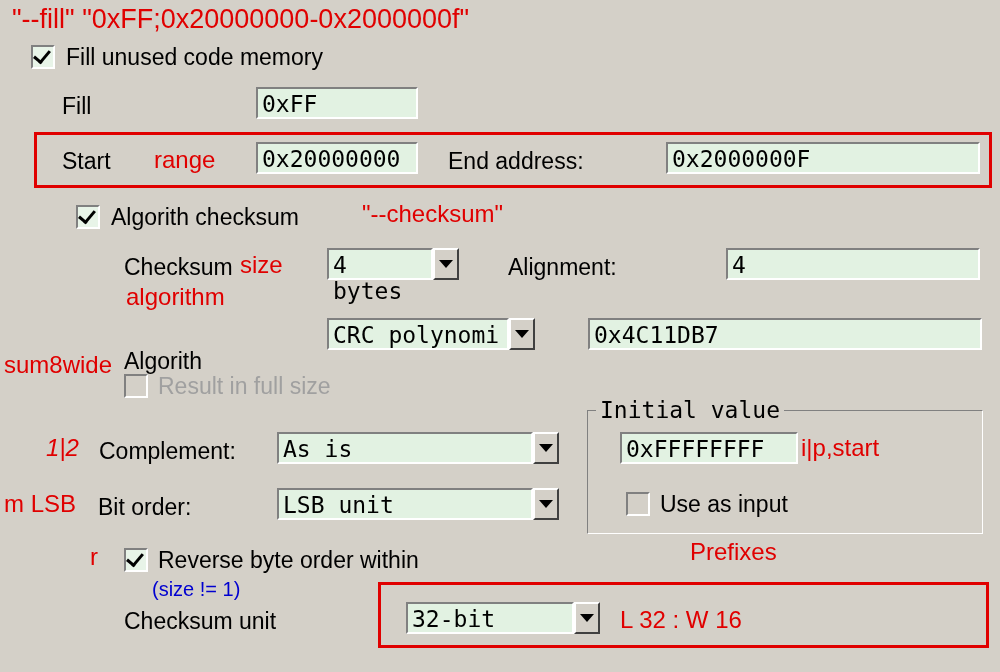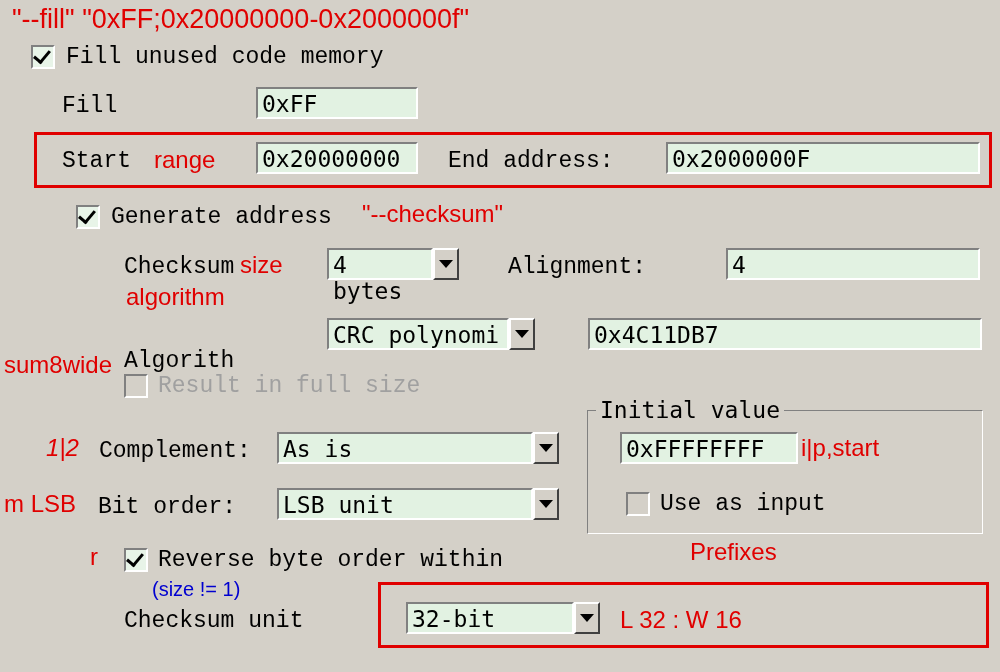--- a/index.html
+++ b/index.html
@@ -78,21 +78,21 @@
     cursor: pointer;
   }
   .sel .btn::after {
     content: "";
     width: 0; height: 0;
     border-left: 7px solid transparent;
     border-right: 7px solid transparent;
     border-top: 8px solid #000;
   }
   .lbl {
-    font-family: Liberation Mono, monospace;
+    font-family: Liberation Sans, sans-serif;
     font-size: 23px;
     color: #000;
   }
   .lbl.disabled {
     color: #a0a0a0;
   }
   .anno {
     color: #e00000;
     font-family: Arial, sans-serif;
     font-size: 24px;
@@ -139,21 +139,21 @@
 
 <div class="boxred" style="left:34px; top:132px; width:958px; height:56px;"></div>
 
 <span class="lbl abs" style="left:62px; top:148px;">Start</span>
 <div class="anno" style="left:154px; top:146px;">range</div>
 <span class="fld abs" style="left:256px; top:142px; width:162px;">0x20000000</span>
 <span class="lbl abs" style="left:448px; top:148px;">End address:</span>
 <span class="fld abs" style="left:666px; top:142px; width:314px;">0x2000000F</span>
 
 <span class="chk checked abs" style="left:76px; top:205px;"></span>
-<span class="lbl abs" style="left:111px; top:204px;">Generate address</span>
+<span class="lbl abs" style="left:111px; top:204px;">Algorith checksum</span>
 <div class="anno" style="left:362px; top:200px;">"--checksum"</div>
 
 <span class="lbl abs" style="left:124px; top:254px;">Checksum</span>
 <div class="anno" style="left:240px; top:251px;">size</div>
 <span class="sel abs" style="left:316px; top:248px;">
   <span class="val" style="width:106px;">4 bytes</span>
   <span class="btn"></span>
 </span>
 <span class="lbl abs" style="left:508px; top:254px;">Alignment:</span>
 <span class="fld abs" style="left:726px; top:248px; width:254px;">4</span>

